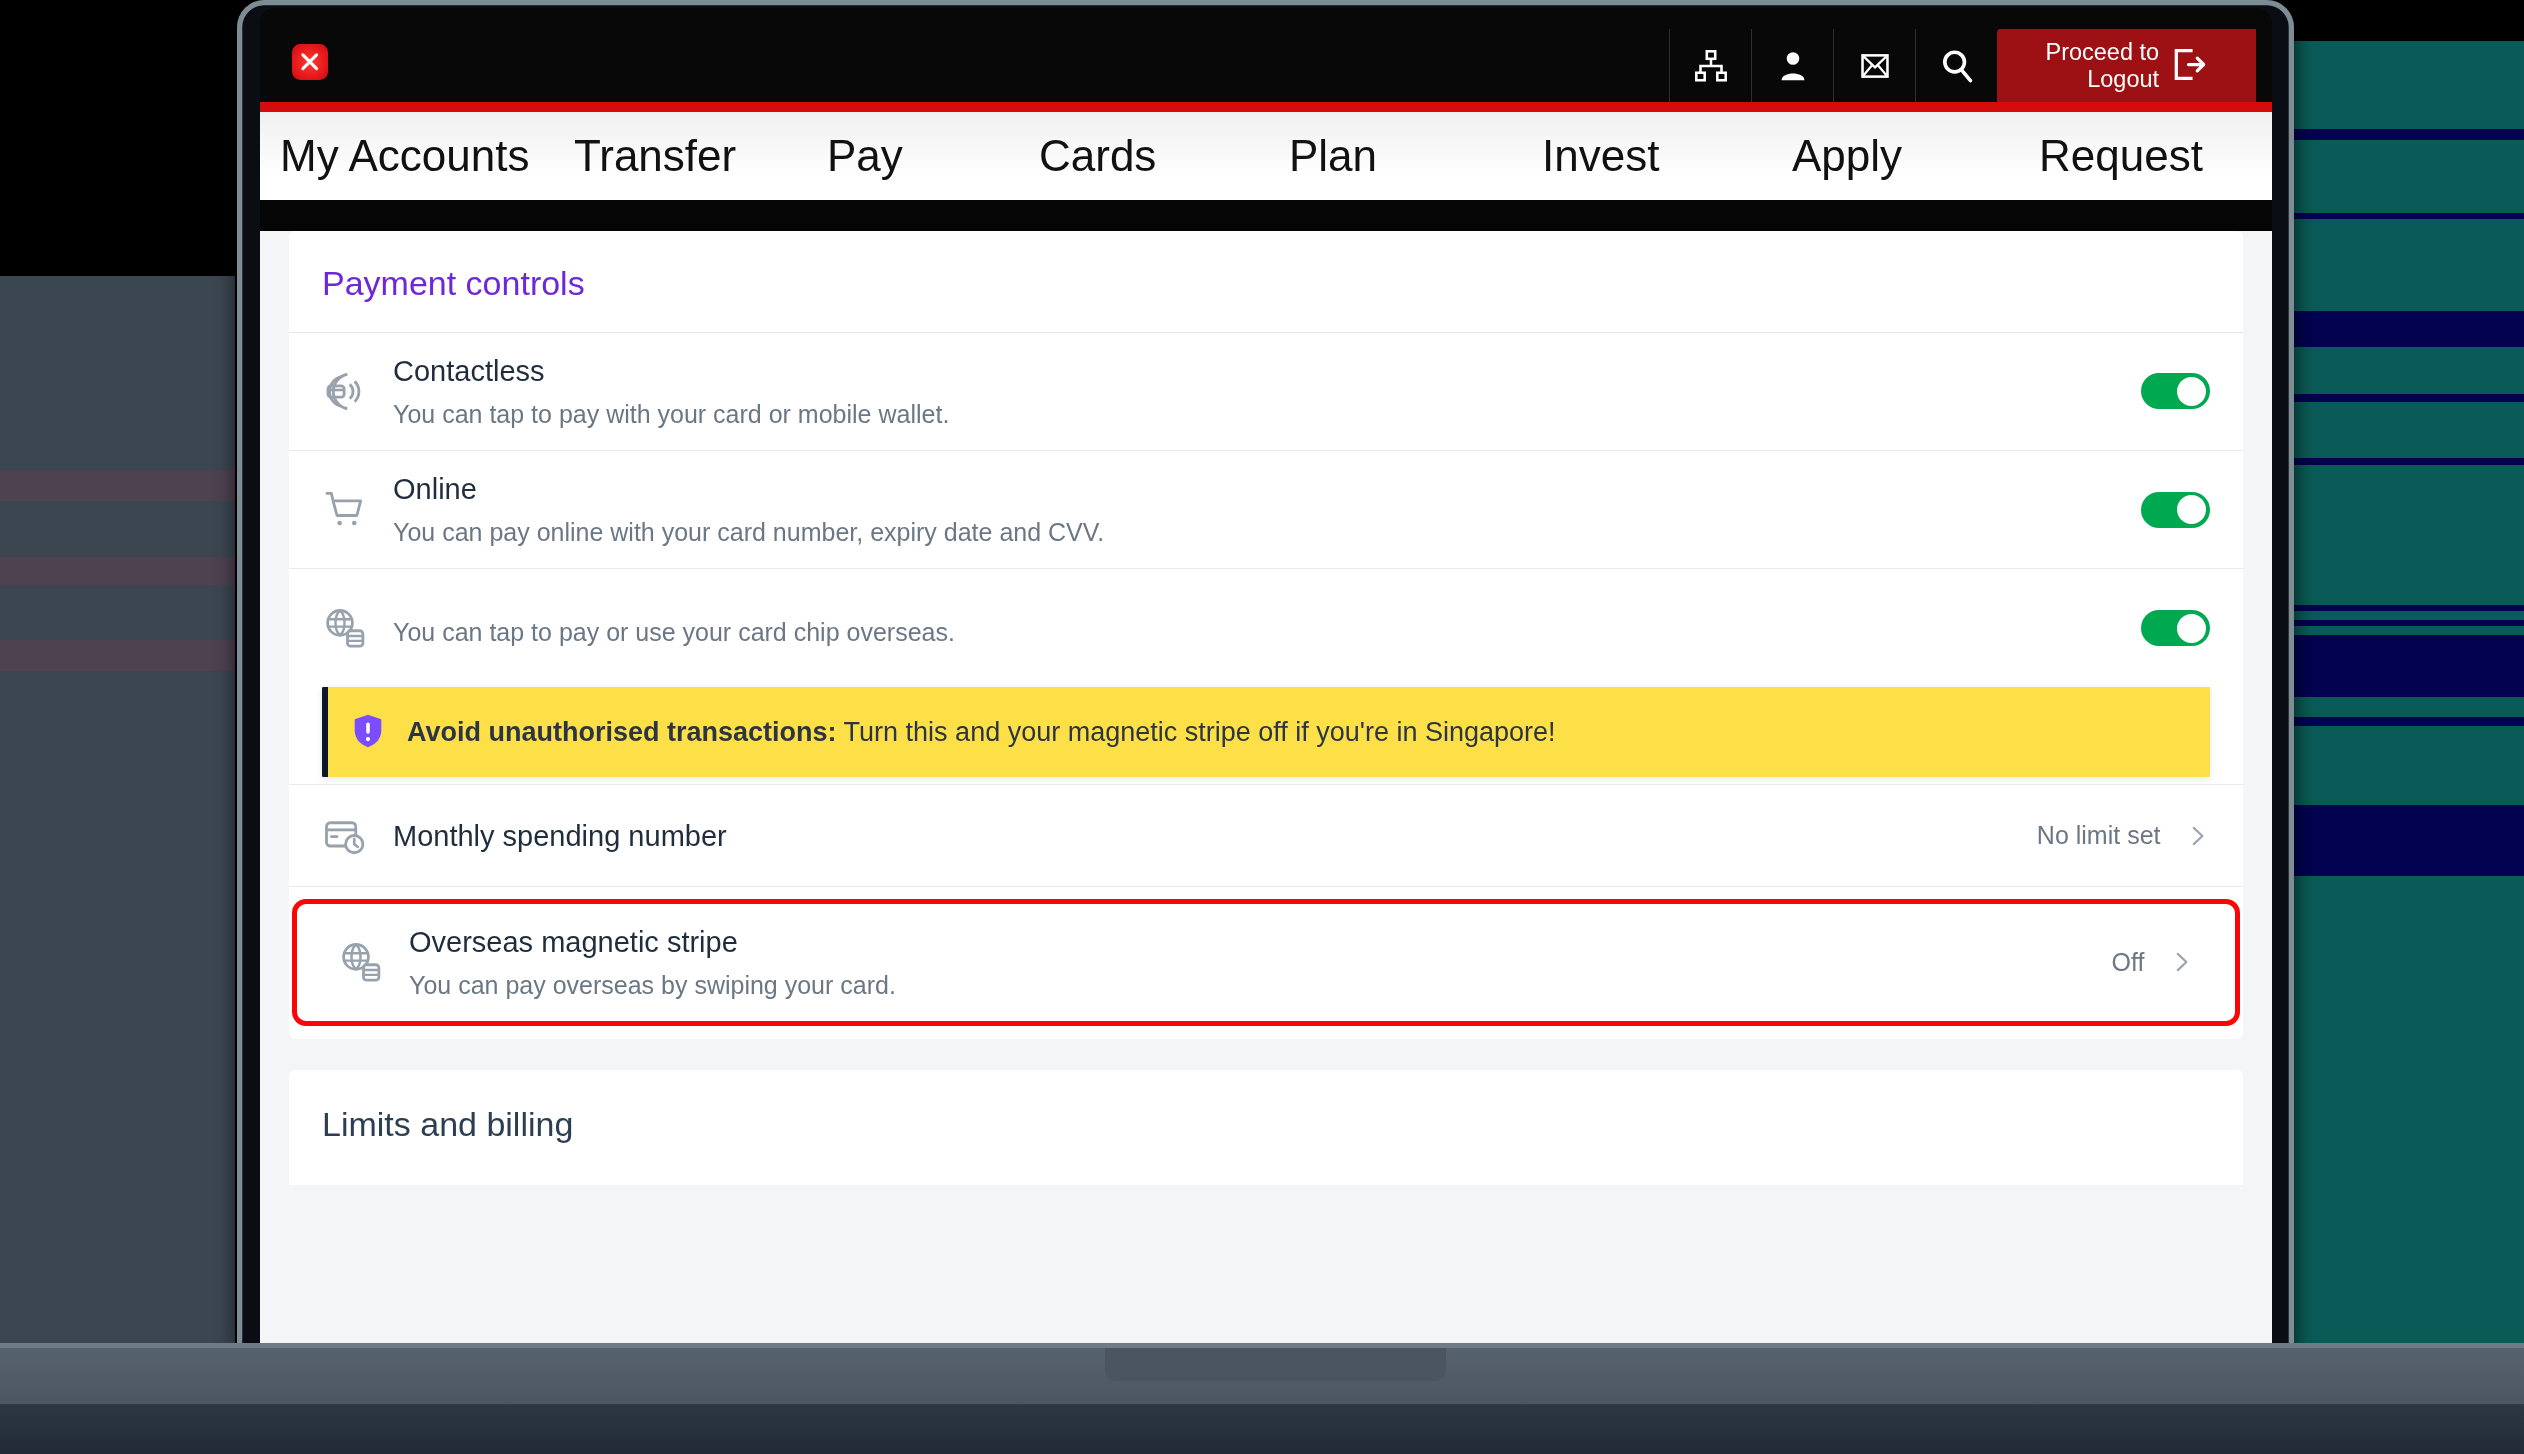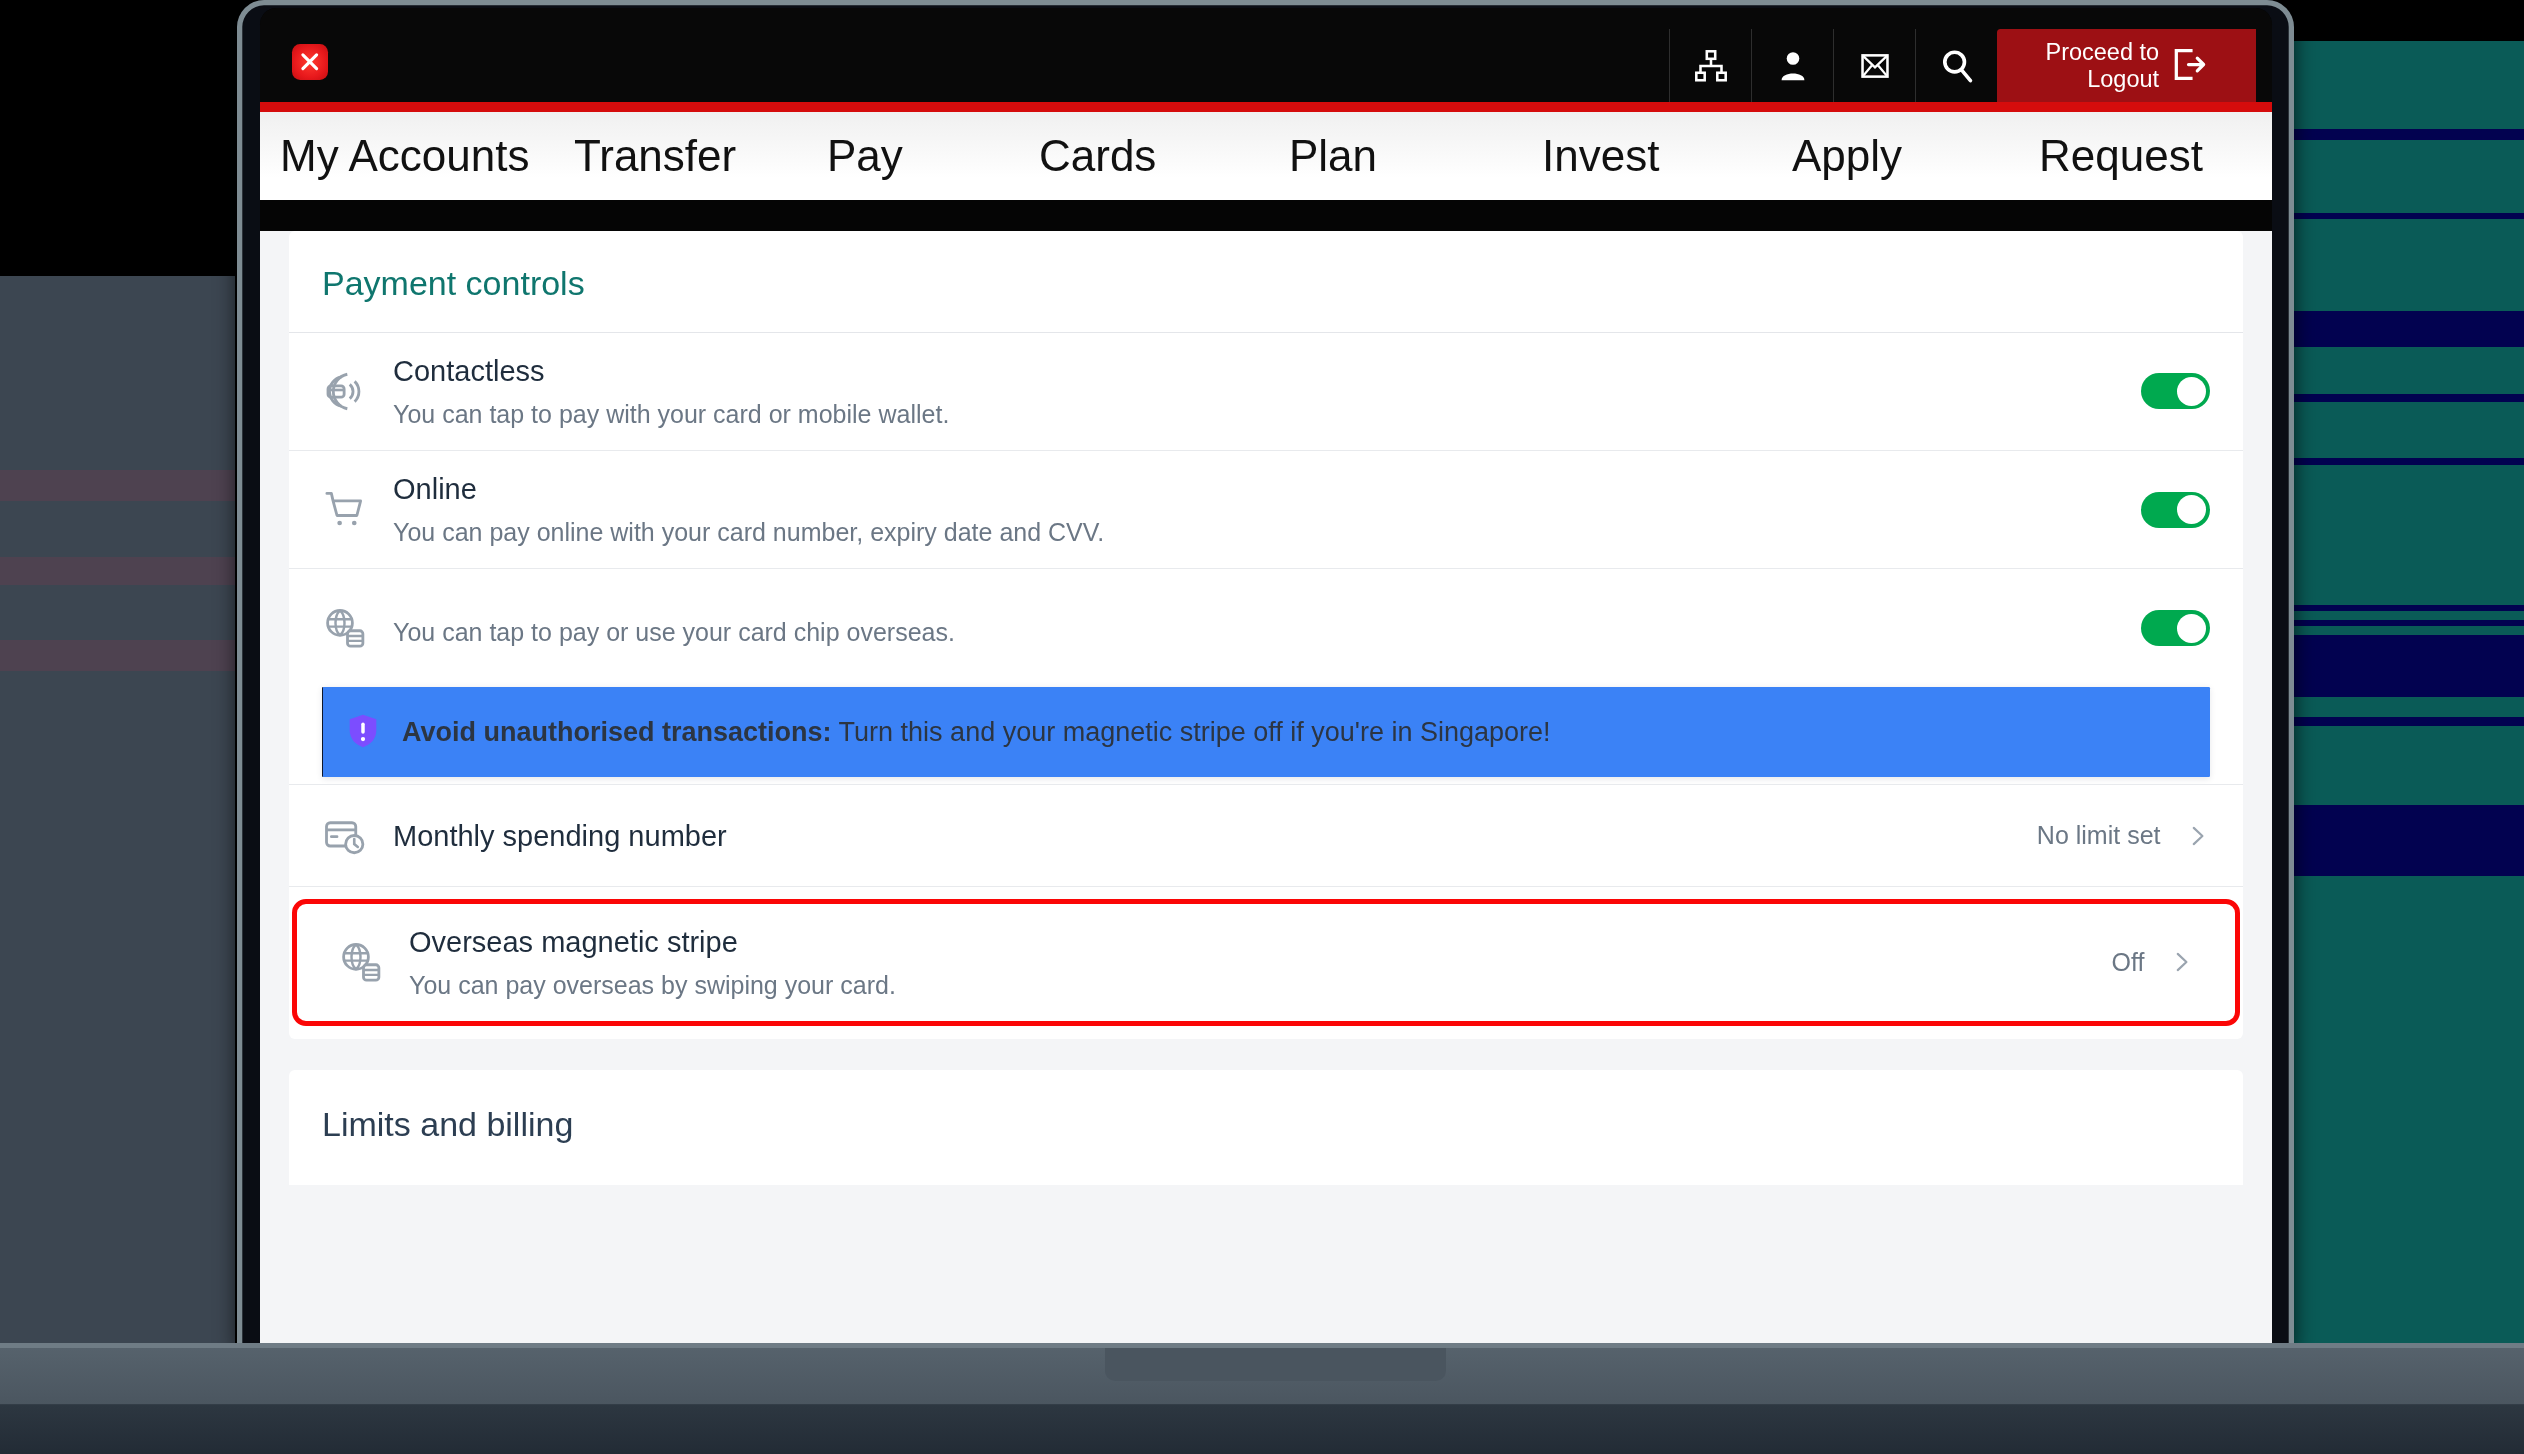--- a/index.html
+++ b/index.html
@@ -126,21 +126,21 @@
   .card {
     background: #ffffff;
     margin: 0;
   }
   #card-payment-controls {
     margin: 31px 29px 0 29px;
     border-radius: 5.9px;
     padding: 0 0 1.2px 0;
   }
   #section-title {
-    font-size: 34px; color: #0f766e;
+    font-size: 34px; color: #6d28d9;
     padding: 33px 33px 29px 33px;
     border-bottom: 1.2px solid #e4e6ea;
   }
 
   .row {
     display: flex; align-items: center;
     padding: 20px 33px 20px 33px;
     border-bottom: 1.2px solid #e8eaed;
     min-height: 118px;
   }
@@ -167,22 +167,22 @@
     background: #fff;
   }
 
   
   .chev { width: 26px; height: 26px; }
 
   
   #warn-wrap { padding: 0 33px 0 33px; }
   #warn {
     display: flex; align-items: center; gap: 20px;
-    border-left: 1px solid #0f172a;
-    background: #3b82f6;
+    border-left: 6px solid #0f172a;
+    background: #fde047;
     box-shadow: 0 1.2px 5.9px rgba(20,30,50,.10);
     padding: 25px 23.5px 25px 21px;
     margin-bottom: 7px;
     border-radius: 1.2px;
   }
   #warn-icon { flex: 0 0 auto; }
   #warn-text {
     font-size: 27px; color: #2c3542; line-height: 1.25;
   }
   #warn-text b { font-weight: bold; }

